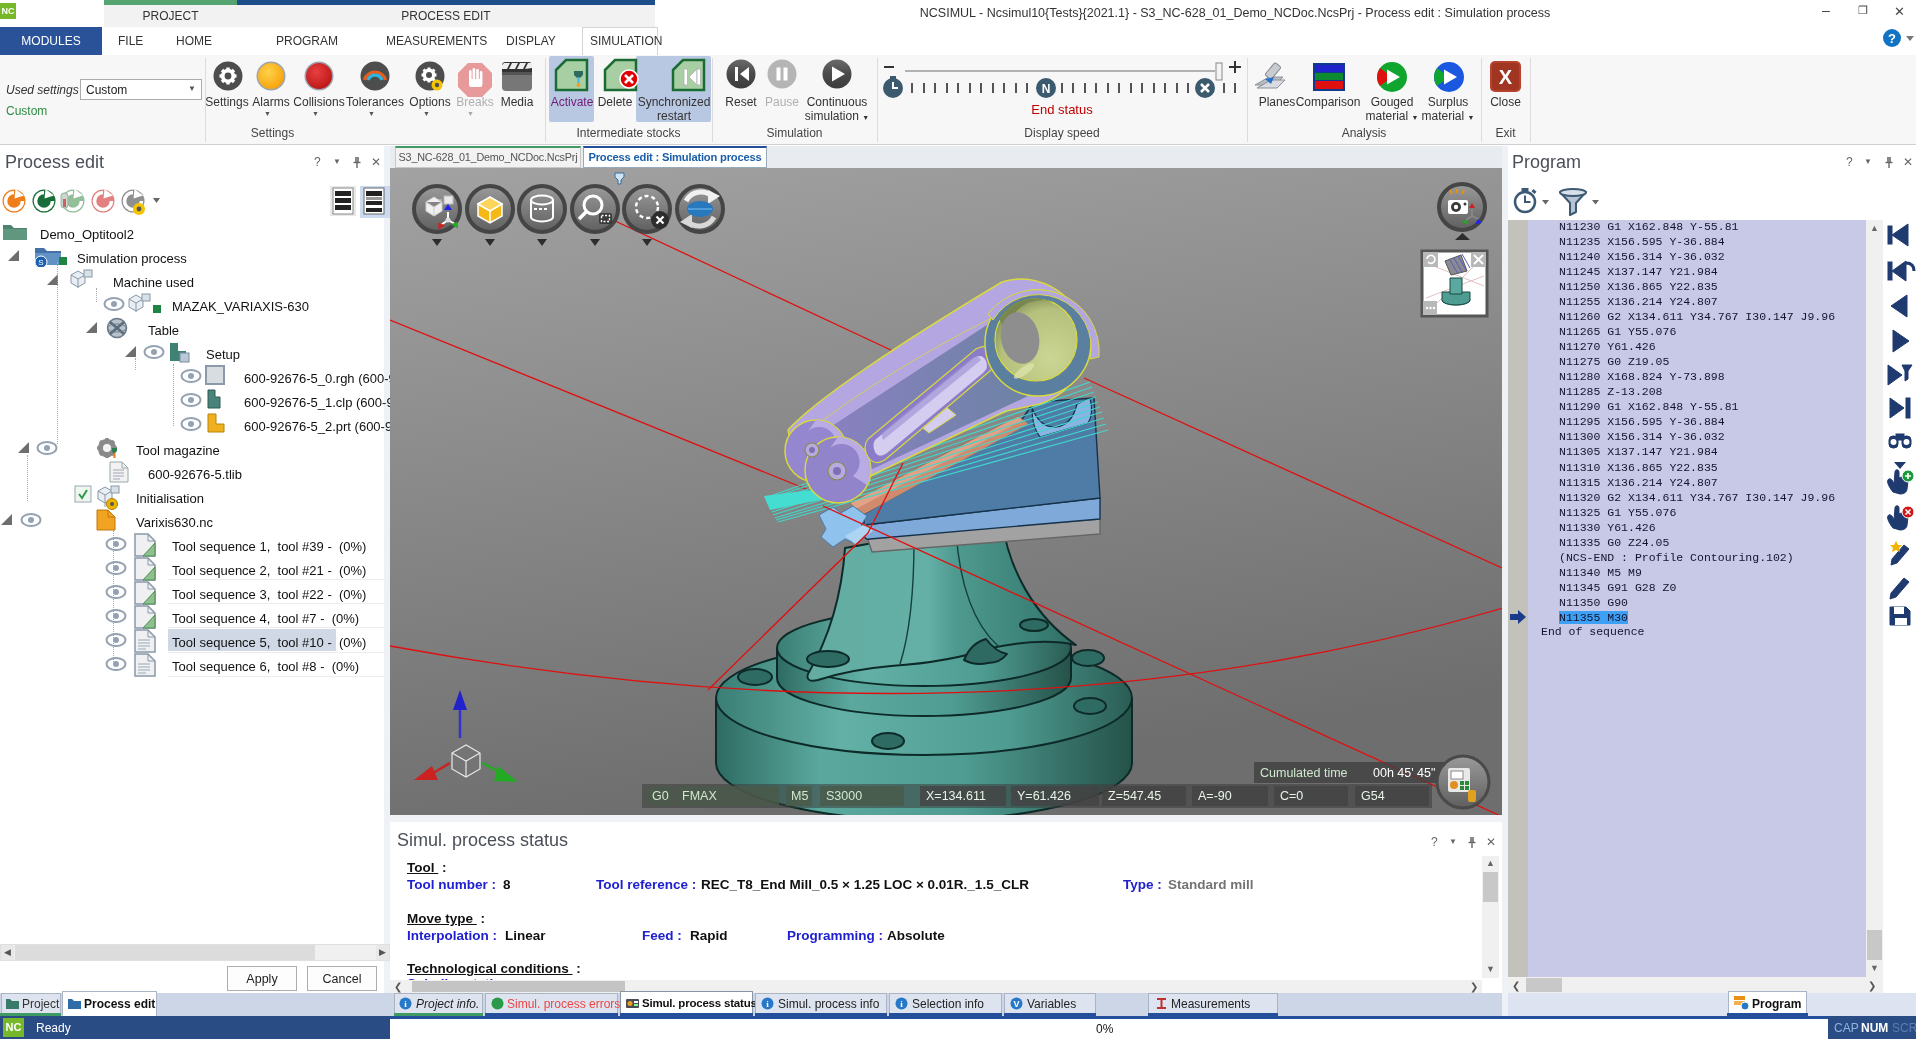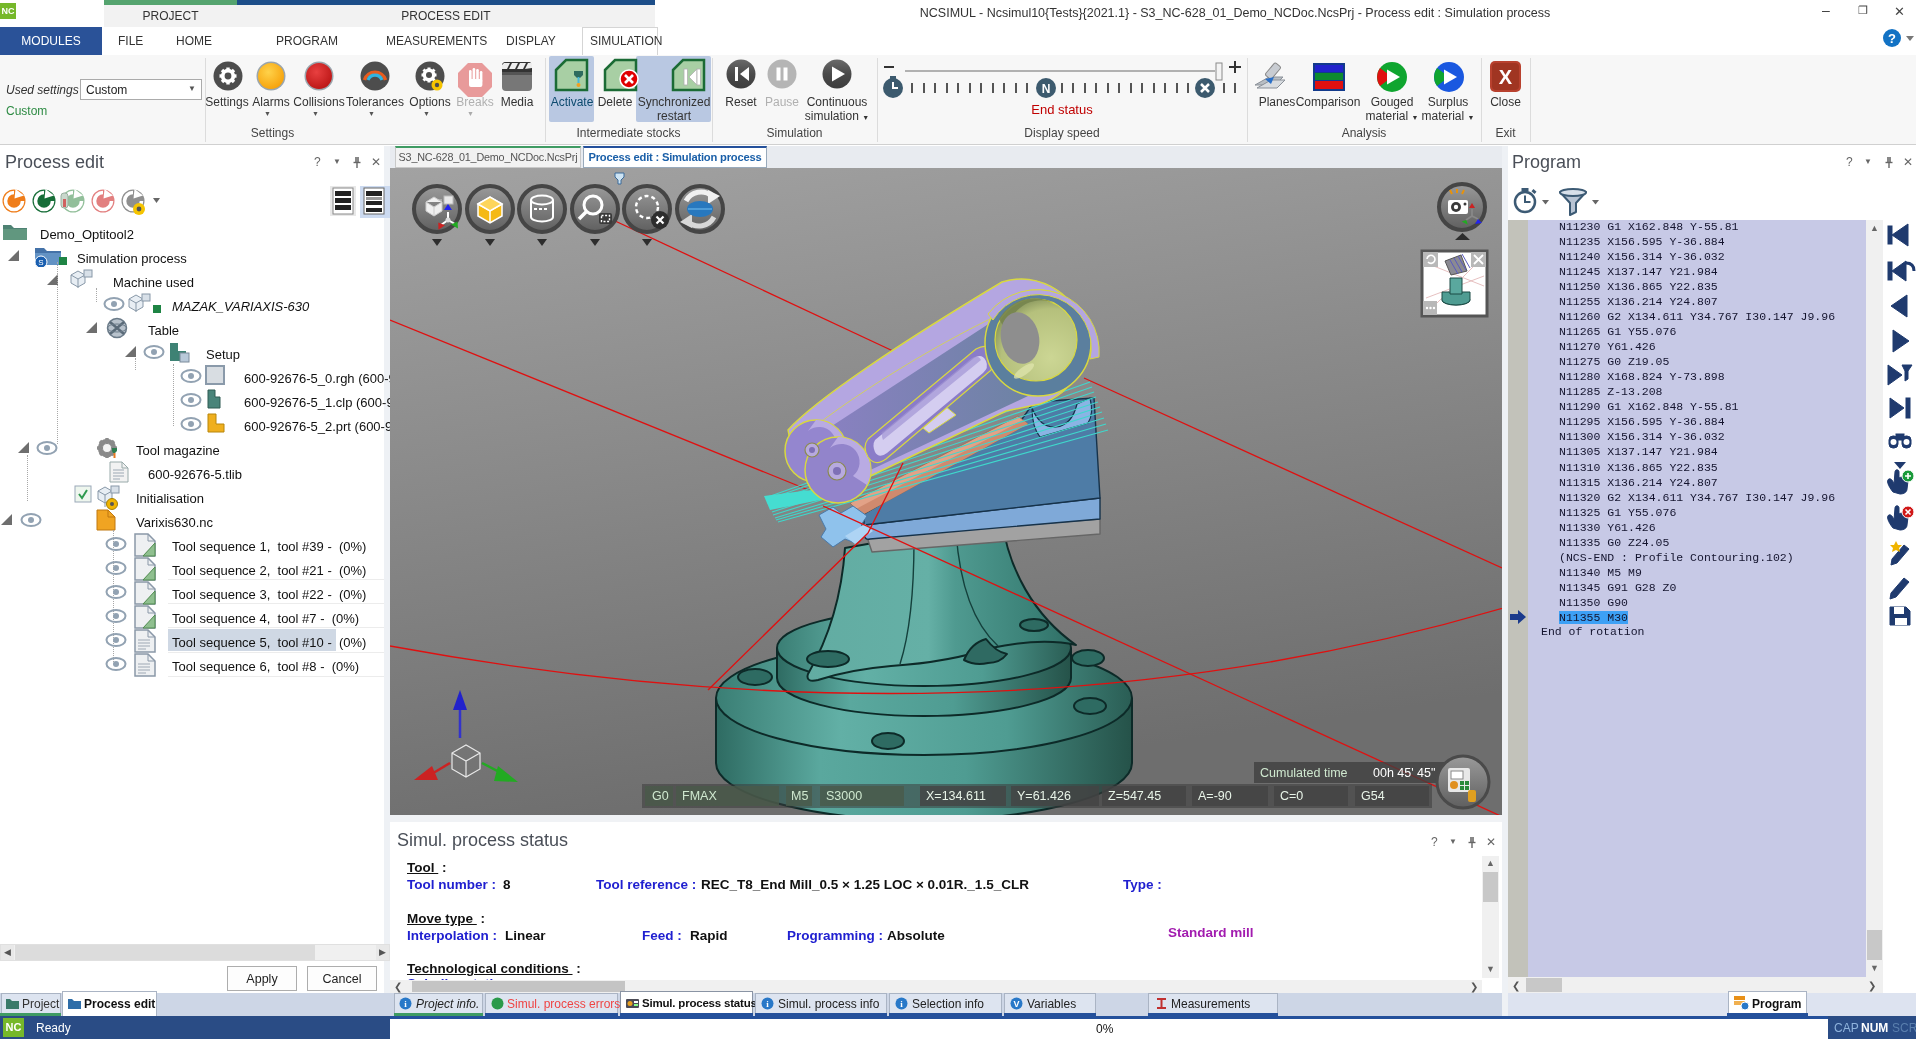--- a/index.html
+++ b/index.html
@@ -141,21 +141,21 @@
   </g>
   <g>
     <path d="M128 15 L138 5 H159 V35 H128 Z" fill="#a8cfa4" stroke="#1b6b35" stroke-width="2.5"></path>
     <g fill="#fff" stroke="#b0b0b0" stroke-width="0.8">
           <rect x="139" y="14" width="3.5" height="16"></rect>
           <polygon points="144,22 152,14 152,30"></polygon>
           <rect x="152" y="14" width="3.5" height="16"></rect>
         </g>
   </g>
 </svg>
-<div class="tx" style="left:542px;top:95px;width:60px;text-align:center;font-size:12px;color:#0c4a6e;">Activate</div>
+<div class="tx" style="left:542px;top:95px;width:60px;text-align:center;font-size:12px;color:#701a75;">Activate</div>
 <div class="tx" style="left:585px;top:95px;width:60px;text-align:center;font-size:12px;color:#333;">Delete</div>
 <div class="tx" style="left:633px;top:95px;width:82px;text-align:center;font-size:12px;color:#333;">Synchronized<br>restart</div>
 <div class="tx" style="left:545px;top:126px;width:167px;text-align:center;font-size:12px;color:#444;">Intermediate stocks</div>
 
 <svg class="abs" style="left:712px;top:55px;" width="165" height="90" viewBox="0 0 165 90">
   <defs>
         <linearGradient id="dkc" x1="0" y1="0" x2="0" y2="1">
           <stop offset="0" stop-color="#6a6a6a"></stop>
           <stop offset="0.5" stop-color="#4a4a4a"></stop>
           <stop offset="1" stop-color="#3d3d3d"></stop>
@@ -351,21 +351,21 @@
 <svg class="abs" style="left:103px;top:297px;" width="22" height="14">
       <ellipse cx="11" cy="7" rx="9.5" ry="6" fill="none" stroke="#92a2b2" stroke-width="2"></ellipse>
       <circle cx="11" cy="7" r="3" fill="#92a2b2"></circle>
     </svg>
 <svg class="abs" style="left:126px;top:292px;" width="26" height="20">
       <path d="M3 7 l7-4 7 4 v8 l-7 4 -7-4z" fill="#e8eef4" stroke="#8898a8"></path>
       <path d="M3 7 l7 4 7-4 M10 11 v12" fill="none" stroke="#8898a8"></path>
       <rect x="16" y="2" width="8" height="7" fill="#d8e0e8" stroke="#8898a8"></rect>
     </svg>
 <div class="gsq" style="left:153px;top:305px;"></div>
-<div class="trw" style="left:172px;top:299px;font-style:italic;">MAZAK_VARIAXIS-630</div>
+<div class="trw" style="left:172px;top:299px;">MAZAK_VARIAXIS-630</div>
 <div class="arr" style="left:86px;top:322px;"></div>
 <svg class="abs" style="left:106px;top:317px;" width="24" height="22">
       <circle cx="11" cy="11" r="9.5" fill="#b8c2cc" stroke="#6a7a88" stroke-width="1.5"></circle>
       <path d="M4 5 l14 12 M18 5 l-14 12" stroke="#5a6a78" stroke-width="2.5"></path>
       <ellipse cx="11" cy="11" rx="9.5" ry="4" fill="none" stroke="#6a7a88"></ellipse>
     </svg>
 <div class="trw" style="left:148px;top:323px;">Table</div>
 <div class="arr" style="left:125px;top:346px;"></div>
 <svg class="abs" style="left:143px;top:345px;" width="22" height="14">
       <ellipse cx="11" cy="7" rx="9.5" ry="6" fill="none" stroke="#92a2b2" stroke-width="2"></ellipse>
@@ -874,21 +874,21 @@
         <path d="M5 6.5 v5.5"></path>
       </g>
     </svg>
 <div class="tx" style="left:1486px;top:835px;font-size:12px;color:#666;">✕</div>
 <div class="tx" style="left:407px;top:860px;font-size:13.5px;font-weight:bold;color:#111;"><span style="text-decoration:underline;">Tool&nbsp;</span> :</div>
 <div class="tx" style="left:407px;top:877px;font-size:13.5px;font-weight:bold;color:#2020d0;">Tool number :</div>
 <div class="tx" style="left:503px;top:877px;font-size:13.5px;font-weight:bold;color:#111;">8</div>
 <div class="tx" style="left:596px;top:877px;font-size:13.5px;font-weight:bold;color:#2020d0;">Tool reference :</div>
 <div class="tx" style="left:701px;top:877px;font-size:13.5px;font-weight:bold;color:#111;">REC_T8_End Mill_0.5 × 1.25 LOC × 0.01R._1.5_CLR</div>
 <div class="tx" style="left:1123px;top:877px;font-size:13.5px;font-weight:bold;color:#2020d0;">Type :</div>
-<div class="tx" style="left:1168px;top:925px;font-size:13.5px;font-weight:bold;color:#a21caf;">Standard mill</div>
+<div class="tx" style="left:1168px;top:877px;font-size:13.5px;font-weight:bold;color:#737373;">Standard mill</div>
 <div class="tx" style="left:407px;top:911px;font-size:13.5px;font-weight:bold;color:#111;"><span style="text-decoration:underline;">Move type&nbsp;</span> :</div>
 <div class="tx" style="left:407px;top:928px;font-size:13.5px;font-weight:bold;color:#2020d0;">Interpolation :</div>
 <div class="tx" style="left:505px;top:928px;font-size:13.5px;font-weight:bold;color:#111;">Linear</div>
 <div class="tx" style="left:642px;top:928px;font-size:13.5px;font-weight:bold;color:#2020d0;">Feed :</div>
 <div class="tx" style="left:690px;top:928px;font-size:13.5px;font-weight:bold;color:#111;">Rapid</div>
 <div class="tx" style="left:787px;top:928px;font-size:13.5px;font-weight:bold;color:#2020d0;">Programming :</div>
 <div class="tx" style="left:887px;top:928px;font-size:13.5px;font-weight:bold;color:#111;">Absolute</div>
 <div class="tx" style="left:407px;top:961px;font-size:13.5px;font-weight:bold;color:#111;"><span style="text-decoration:underline;">Technological conditions&nbsp;</span> :</div>
 <div class="abs" style="left:407px;top:974px;width:160px;height:7px;overflow:hidden;"><span style="font-size:13.5px;font-weight:bold;color:#2020d0;">Spindle rotation :</span></div>
 
@@ -1002,21 +1002,21 @@
 N11315 X136.214 Y24.807
 N11320 G2 X134.611 Y34.767 I30.147 J9.96
 N11325 G1 Y55.076
 N11330 Y61.426
 N11335 G0 Z24.05
 (NCS-END : Profile Contouring.102)
 N11340 M5 M9
 N11345 G91 G28 Z0
 N11350 G90
 <span style="background:#3da0f5;">N11355 M30</span></div>
-<div class="abs" style="left:1541px;top:625px;font-family:'Liberation Mono',monospace;font-size:11.5px;color:#14142e;">End of rotation</div>
+<div class="abs" style="left:1541px;top:625px;font-family:'Liberation Mono',monospace;font-size:11.5px;color:#14142e;">End of sequence</div>
 <svg class="abs" style="left:1509px;top:610px;" width="18" height="14">
       <polygon points="1,4 9,4 9,0 17,7 9,14 9,10 1,10" fill="#1a3a8c"></polygon>
     </svg>
 
 <div class="abs" style="left:1866px;top:220px;width:17px;height:757px;background:#f0f0f0;"></div>
 <div class="abs" style="left:1866px;top:220px;width:17px;height:17px;background:#f0f0f0;color:#666;font-size:9px;text-align:center;line-height:17px;">▲</div>
 <div class="abs" style="left:1867px;top:930px;width:15px;height:32px;background:#c8c8c8;"></div>
 <div class="abs" style="left:1866px;top:960px;width:17px;height:17px;background:#f0f0f0;color:#666;font-size:9px;text-align:center;line-height:17px;">▼</div>
 
 <div class="abs" style="left:1508px;top:977px;width:375px;height:16px;background:#f0f0f0;"></div>

